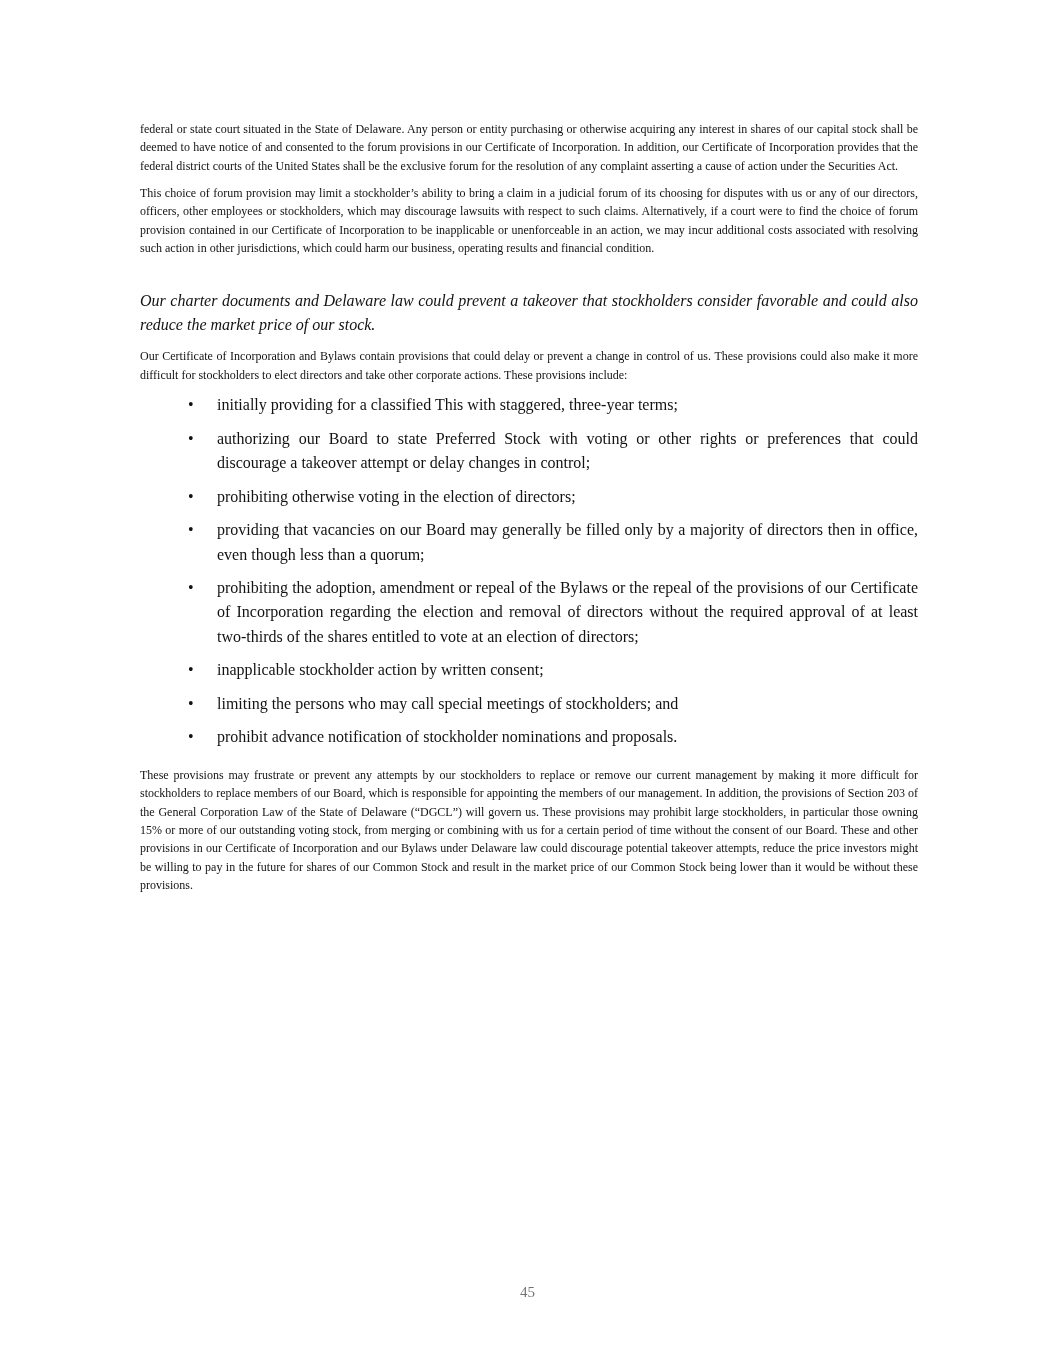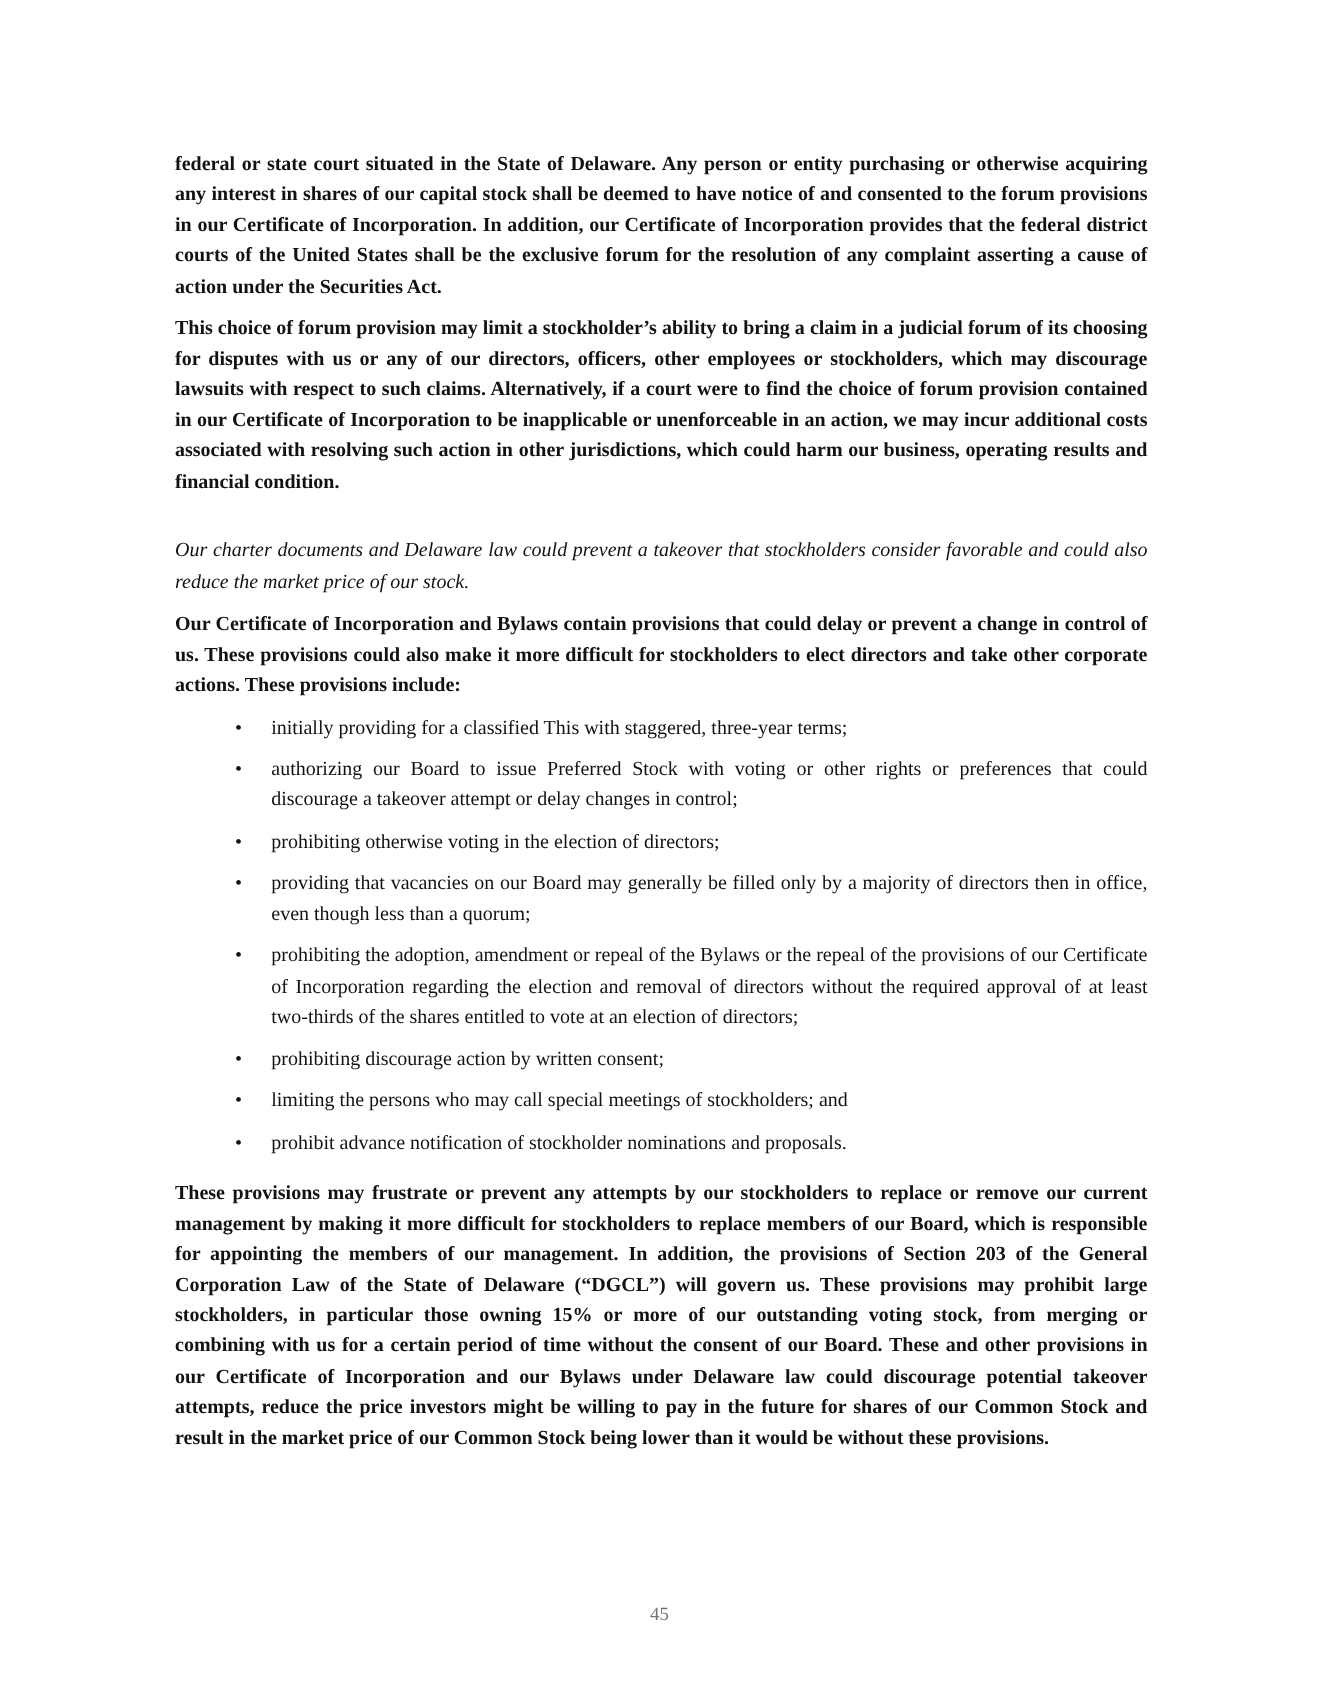--- a/index.html
+++ b/index.html
@@ -17,24 +17,23 @@
     overflow: hidden;
   }
   .content {
     position: absolute;
     left: 140px;
     top: 120px;
     width: 778px;
   }
   .para {
     margin: 0 0 9px 0;
-    font-size: 16px;
+    font-size: 12px;
     line-height: 1.53;
     text-align: justify;
-    font-weight: bold;
   }
   .section-heading {
     margin: 31px 0 10px 0;
     font-size: 16px;
     line-height: 1.53;
     font-weight: normal;
     font-style: italic;
     text-align: justify;
   }
   ul.bullet-list {
@@ -84,37 +83,37 @@
 
     <p class="para">Our Certificate of Incorporation and Bylaws contain provisions that could delay or prevent a change in control of us. These provisions could also make it more difficult for stockholders to elect directors and take other corporate actions. These provisions include:</p>
 
     <ul class="bullet-list">
       <li>
         <span class="marker">•</span>
         <span class="li-text">initially providing for a classified This with staggered, three-year terms;</span>
       </li>
       <li>
         <span class="marker">•</span>
-        <span class="li-text">authorizing our Board to issue Preferred Stock with voting or other rights or preferences that could discourage a takeover attempt or delay changes in control;</span>
+        <span class="li-text">authorizing our Board to state Preferred Stock with voting or other rights or preferences that could discourage a takeover attempt or delay changes in control;</span>
       </li>
       <li>
         <span class="marker">•</span>
         <span class="li-text">prohibiting otherwise voting in the election of directors;</span>
       </li>
       <li>
         <span class="marker">•</span>
         <span class="li-text">providing that vacancies on our Board may generally be filled only by a majority of directors then in office, even though less than a quorum;</span>
       </li>
       <li>
         <span class="marker">•</span>
         <span class="li-text">prohibiting the adoption, amendment or repeal of the Bylaws or the repeal of the provisions of our Certificate of Incorporation regarding the election and removal of directors without the required approval of at least two-thirds of the shares entitled to vote at an election of directors;</span>
       </li>
       <li>
         <span class="marker">•</span>
-        <span class="li-text">prohibiting discourage action by written consent;</span>
+        <span class="li-text">inapplicable stockholder action by written consent;</span>
       </li>
       <li>
         <span class="marker">•</span>
         <span class="li-text">limiting the persons who may call special meetings of stockholders; and</span>
       </li>
       <li>
         <span class="marker">•</span>
         <span class="li-text">prohibit advance notification of stockholder nominations and proposals.</span>
       </li>
     </ul>

